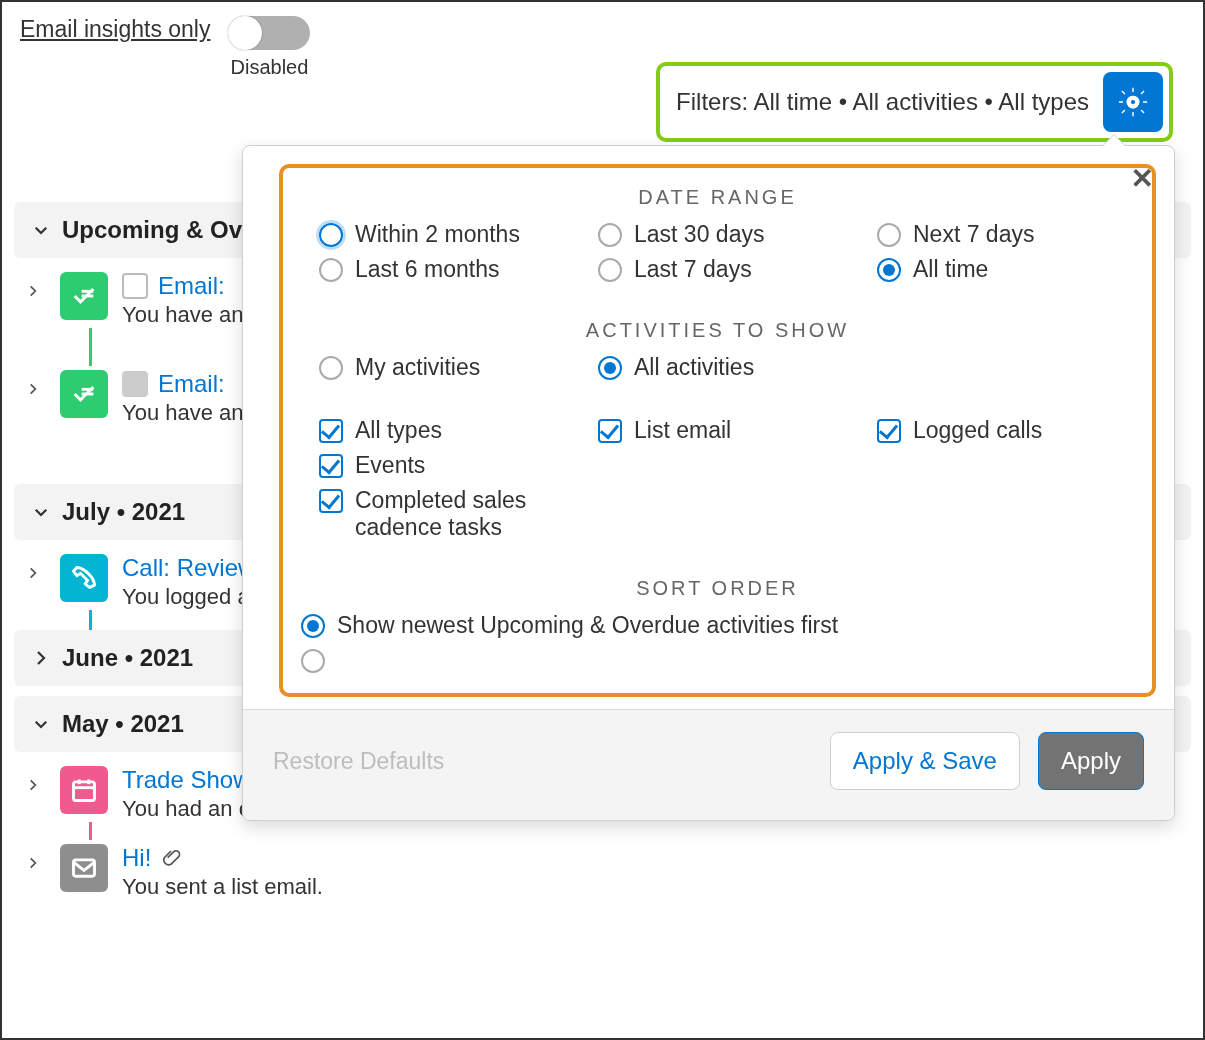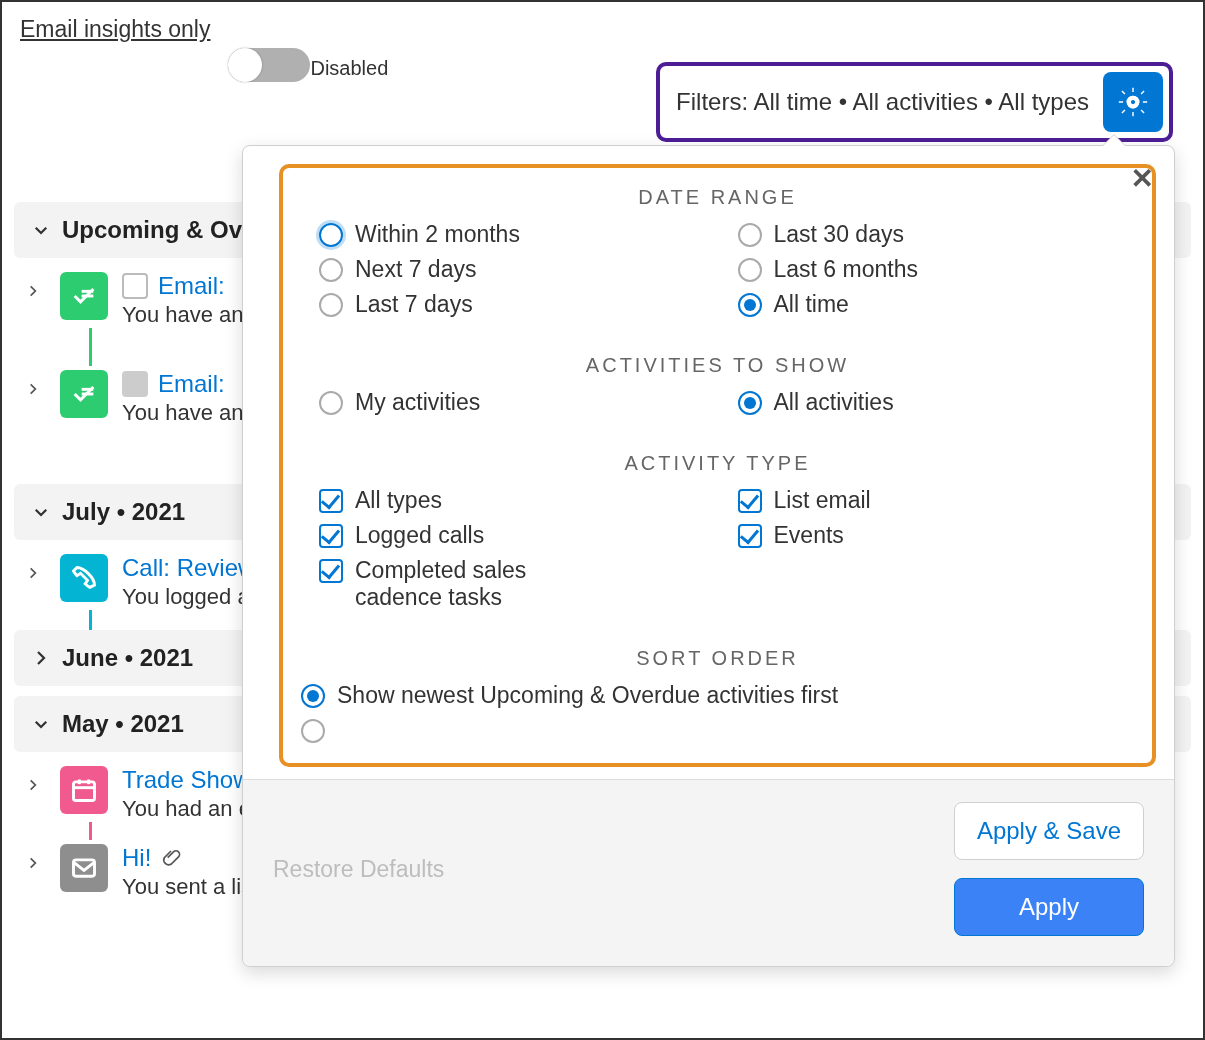--- a/index.html
+++ b/index.html
@@ -15,37 +15,37 @@
   }
 
   
   .top-row {
     display: flex;
     align-items: flex-start;
     gap: 18px;
     padding: 14px 18px 0 18px;
   }
   .toggle-label { font-size: 23px; color: #333; text-decoration: underline; }
-  .toggle-wrap { display: flex; flex-direction: row; align-items: center; margin-top: 32px; }
+  .toggle-wrap { display: flex; flex-direction: column; align-items: center; }
   .toggle-track {
     width: 82px; height: 34px; border-radius: 17px;
     background: #b0b0b0; position: relative;
   }
   .toggle-knob {
     width: 34px; height: 34px; border-radius: 50%;
     background: #fff; position: absolute; left: 0; top: 0;
     box-shadow: 0 0 2px rgba(0,0,0,.3);
   }
   .toggle-state { font-size: 20px; color: #333; margin-top: 6px; }
 
   
   .filter-bar {
     position: absolute;
     top: 60px; right: 30px;
-    border: 4px solid #4c1d95; border-radius: 10px;
+    border: 4px solid #84cc16; border-radius: 10px;
     display: flex; align-items: center; gap: 14px;
     padding: 6px 6px 6px 16px;
   }
   .filter-text { font-size: 24px; color: #333; white-space: nowrap; }
   .gear-btn {
     width: 60px; height: 60px; border-radius: 8px;
     background: #0176d3; display: flex; align-items:center; justify-content:center;
     cursor: pointer;
   }
   .gear-btn svg { width: 34px; height: 34px; stroke: #fff; fill:#fff; }
@@ -123,21 +123,21 @@
 
   .highlight-box {
     margin: 18px 18px 12px 36px;
     border: 4px solid #e79125; border-radius: 10px;
     padding: 18px 16px 22px 16px;
   }
   .group-title {
     text-transform: uppercase; letter-spacing: 3px;
     color:#666; font-size:20px; margin-bottom: 12px; text-align: center;
   }
-  .two-col { display:grid; grid-template-columns: 1fr 1fr; column-gap: 20px; row-gap: 8px; padding-left: 20px; }
+  .two-col { display:grid; grid-template-columns: 1fr 1fr 1fr; column-gap: 20px; row-gap: 8px; padding-left: 20px; }
   .one-col { display:flex; flex-direction:column; gap:8px; padding-left: 2px; justify-content: center; }
 
   .radio-opt, .check-opt {
     display:flex; align-items:flex-start; gap:12px;
     font-size:23px; color:#333; cursor:pointer;
   }
   .radio { width:24px; height:24px; border:2px solid #aaa; border-radius:50%; flex-shrink:0; position:relative; top:2px; }
   .radio.focused { border-color:#0176d3; box-shadow: 0 0 0 3px rgba(1,118,211,.25); }
   .radio.selected { border-color:#0176d3; }
   .radio.selected::after { content:''; position:absolute; inset:4px; background:#0176d3; border-radius:50%; }
@@ -152,26 +152,26 @@
   .group-gap { height: 36px; }
 
   .popover-footer {
     margin-top: 6px;
     background:#f4f4f4; border-top:1px solid #ddd;
     border-radius:0 0 8px 8px;
     display:flex; align-items:center; justify-content:space-between;
     padding: 22px 30px 30px 30px;
   }
   .restore { color:#bdbdbd; font-size:23px; }
-  .footer-btns { display:flex; gap:18px;flex-direction:column; }
+  .footer-btns { display:flex; gap:18px; }
   .btn {
     padding: 14px 22px; border-radius:8px; font-size:24px; cursor:pointer;
     border:1px solid #cfcfcf; background:#fff; color:#0176d3; font-weight:500;
   }
-  .btn.primary { background:#3b82f6; color:#fff; border-color:#0176d3; }
+  .btn.primary { background:#737373; color:#fff; border-color:#0176d3; }
 </style>
 </head>
 <body>
 
 <div class="top-row">
   <div class="toggle-label">Email insights only</div>
   <div class="toggle-wrap">
     <div class="toggle-track">
       <div class="toggle-knob"></div>
     </div>
@@ -377,21 +377,20 @@
           <span>My activities</span>
         </label>
       <label class="radio-opt">
           <span class="radio selected"></span>
           <span>All activities</span>
         </label>
     </div>
 
     <div class="group-gap"></div>
 
-    <div class="group-title">Activity Type</div>
     <div class="two-col">
       <label class="check-opt">
           <span class="check checked"></span>
           <span>All types</span>
         </label>
       <label class="check-opt">
           <span class="check checked"></span>
           <span>List email</span>
         </label>
       <label class="check-opt">

